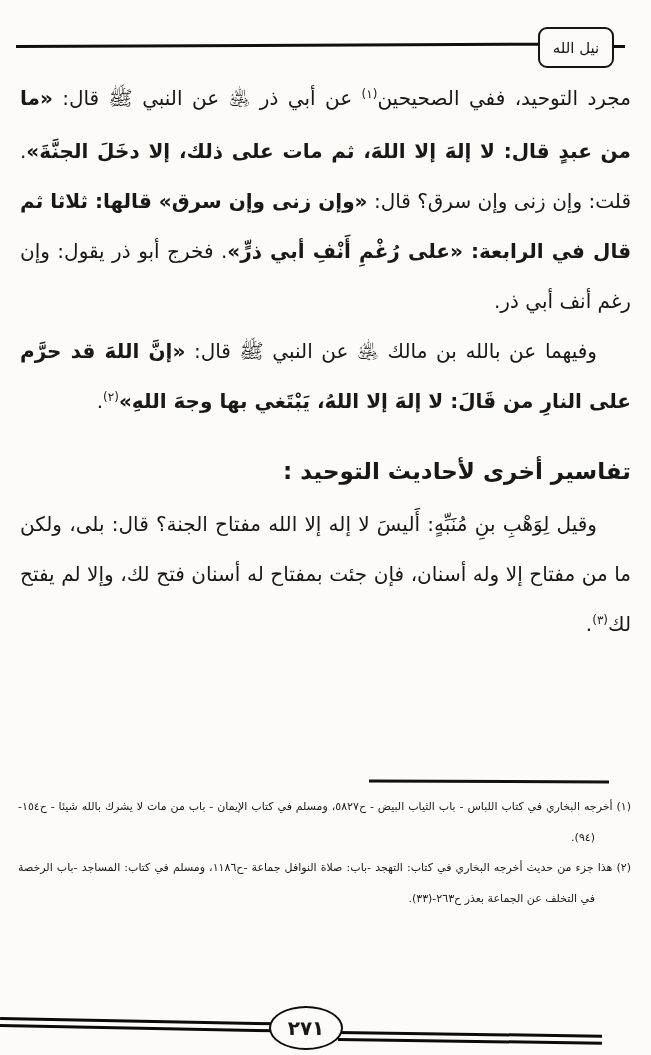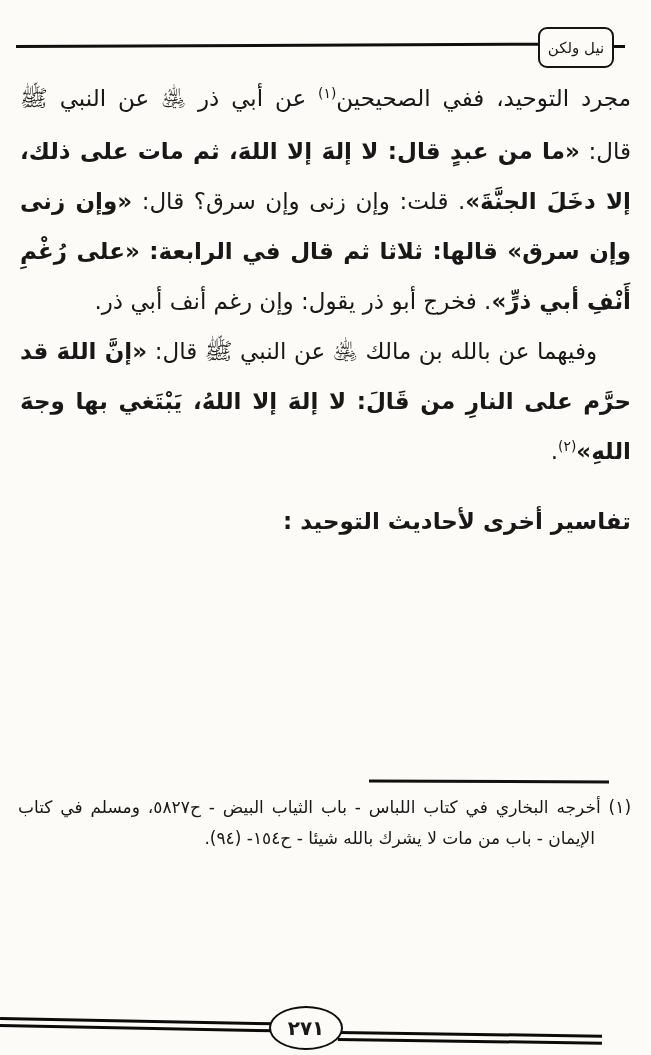--- a/index.html
+++ b/index.html
@@ -31,41 +31,41 @@
     display:flex; align-items:center; justify-content:center;
     font-size:15px;
   }
 
   
   .body-col {
     position:absolute; top:0; right:0; left:0;
     padding:73px 20px 0 20px;
   }
   .para {
-    font-size:23px; line-height:50px;
+    font-size:20px; line-height:50px;
     text-align:justify; text-align-last:right;
     text-indent:34px;
   }
   .para.flush { text-indent:0; }
   .seg-bold { font-weight:bold; }
   .seg-sup { font-size:0.6em; position:relative; top:-0.55em; letter-spacing:1px; }
   .section-heading {
     font-size:23px; font-weight:bold;
     text-align:right; line-height:36px;
     margin:24px 0 10px 0;
   }
 
   
   .fn-separator {
     position:absolute; top:780px; right:42px; width:240px; height:2.5px;
     background:#101010; transform:rotate(0.2deg);
   }
   .footnote-area {
     position:absolute; top:792px; right:20px; left:18px;
-    font-size:17px; line-height:30.5px;
+    font-size:11px; line-height:30.5px;
   }
   .footnote {
     text-align:justify; text-align-last:right;
     padding-right:36px; text-indent:-36px;
   }
   .fn-marker { letter-spacing:1px; }
 
   
   .foot-line {
     position:absolute; height:10px;
@@ -83,34 +83,39 @@
   }
 </style>
 </head>
 <body>
 
 <div class="page">
 
   <div class="header-rule"></div>
   <div class="header-rule-right"></div>
   <div class="title-box">
-    <span>نيل ولكن</span>
+    <span>نيل الله</span>
   </div>
 
   <div class="body-col">
     <p class="para flush"><span class="seg-normal">مجرد التوحيد، ففي الصحيحين</span><span class="seg-sup">(١)</span><span class="seg-normal"> عن أبي ذر ﵁ عن النبي ﷺ قال: </span><span class="seg-bold">«ما من عبدٍ قال: لا إلهَ إلا اللهَ، ثم مات على ذلك، إلا دخَلَ الجنَّةَ»</span><span class="seg-normal">. قلت: وإن زنى وإن سرق؟ قال: </span><span class="seg-bold">«وإن زنى وإن سرق» قالها: ثلاثا ثم قال في الرابعة: «على رُغْمِ أَنْفِ أبي ذرٍّ»</span><span class="seg-normal">. فخرج أبو ذر يقول: وإن رغم أنف أبي ذر.</span></p>
     <p class="para"><span class="seg-normal">وفيهما عن بالله بن مالك ﵁ عن النبي ﷺ قال: </span><span class="seg-bold">«إنَّ اللهَ قد حرَّم على النارِ من قَالَ: لا إلهَ إلا اللهُ، يَبْتَغي بها وجهَ اللهِ»</span><span class="seg-sup">(٢)</span><span class="seg-normal">.</span></p>
     <h2 class="section-heading">تفاسير أخرى لأحاديث التوحيد :</h2>
+    <p class="para"><span class="seg-normal">وقيل لِوَهْبِ بنِ مُنَبِّهٍ: أَليسَ لا إله إلا الله مفتاح الجنة؟ قال: بلى، ولكن ما من مفتاح إلا وله أسنان، فإن جئت بمفتاح له أسنان فتح لك، وإلا لم يفتح لك</span><span class="seg-sup">(٣)</span><span class="seg-normal">.</span></p>
   </div>
 
   <div class="fn-separator"></div>
   <div class="footnote-area">
     <div class="footnote">
       <span class="fn-marker">(١)</span>
       <span class="fn-text">أخرجه البخاري في كتاب اللباس - باب الثياب البيض - ح٥٨٢٧، ومسلم في كتاب الإيمان - باب من مات لا يشرك بالله شيئا - ح١٥٤- (٩٤).</span>
+    </div>
+    <div class="footnote">
+      <span class="fn-marker">(٢)</span>
+      <span class="fn-text">هذا جزء من حديث أخرجه البخاري في كتاب: التهجد -باب: صلاة النوافل جماعة -ح١١٨٦، ومسلم في كتاب: المساجد -باب الرخصة في التخلف عن الجماعة بعذر ح٢٦٣-(٣٣).</span>
     </div>
   </div>
 
   <div class="foot-line left"></div>
   <div class="foot-line right"></div>
   <div class="page-number-ellipse">
     <span>٢٧١</span>
   </div>
 
 </div>

